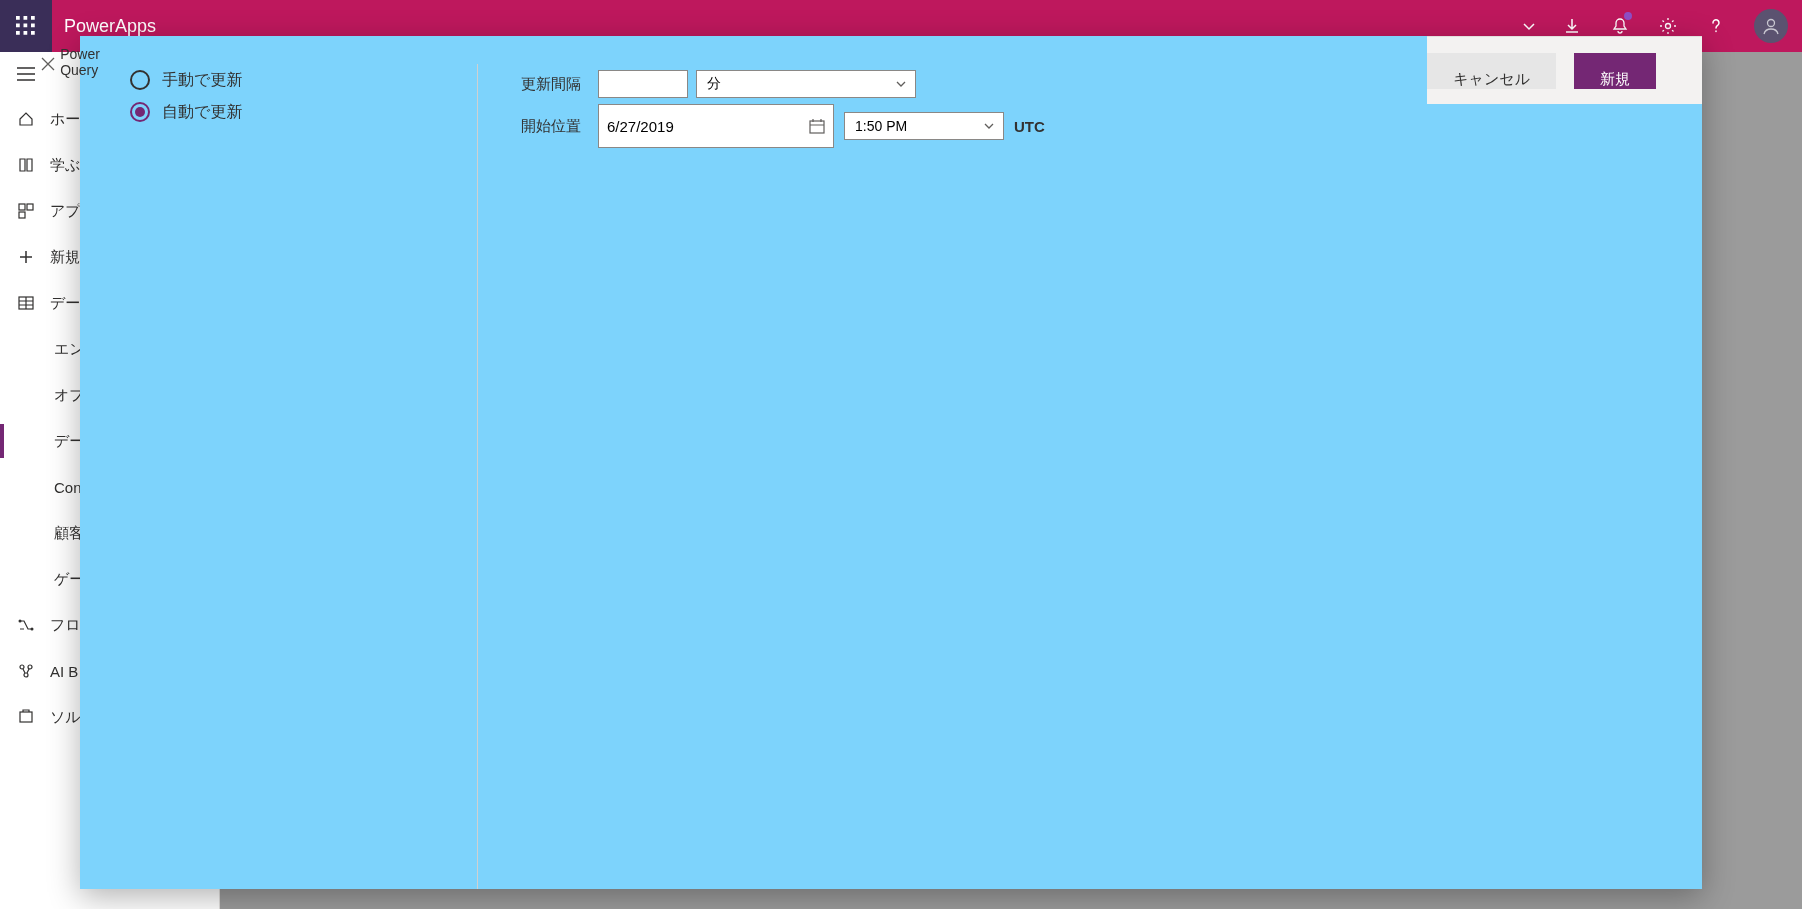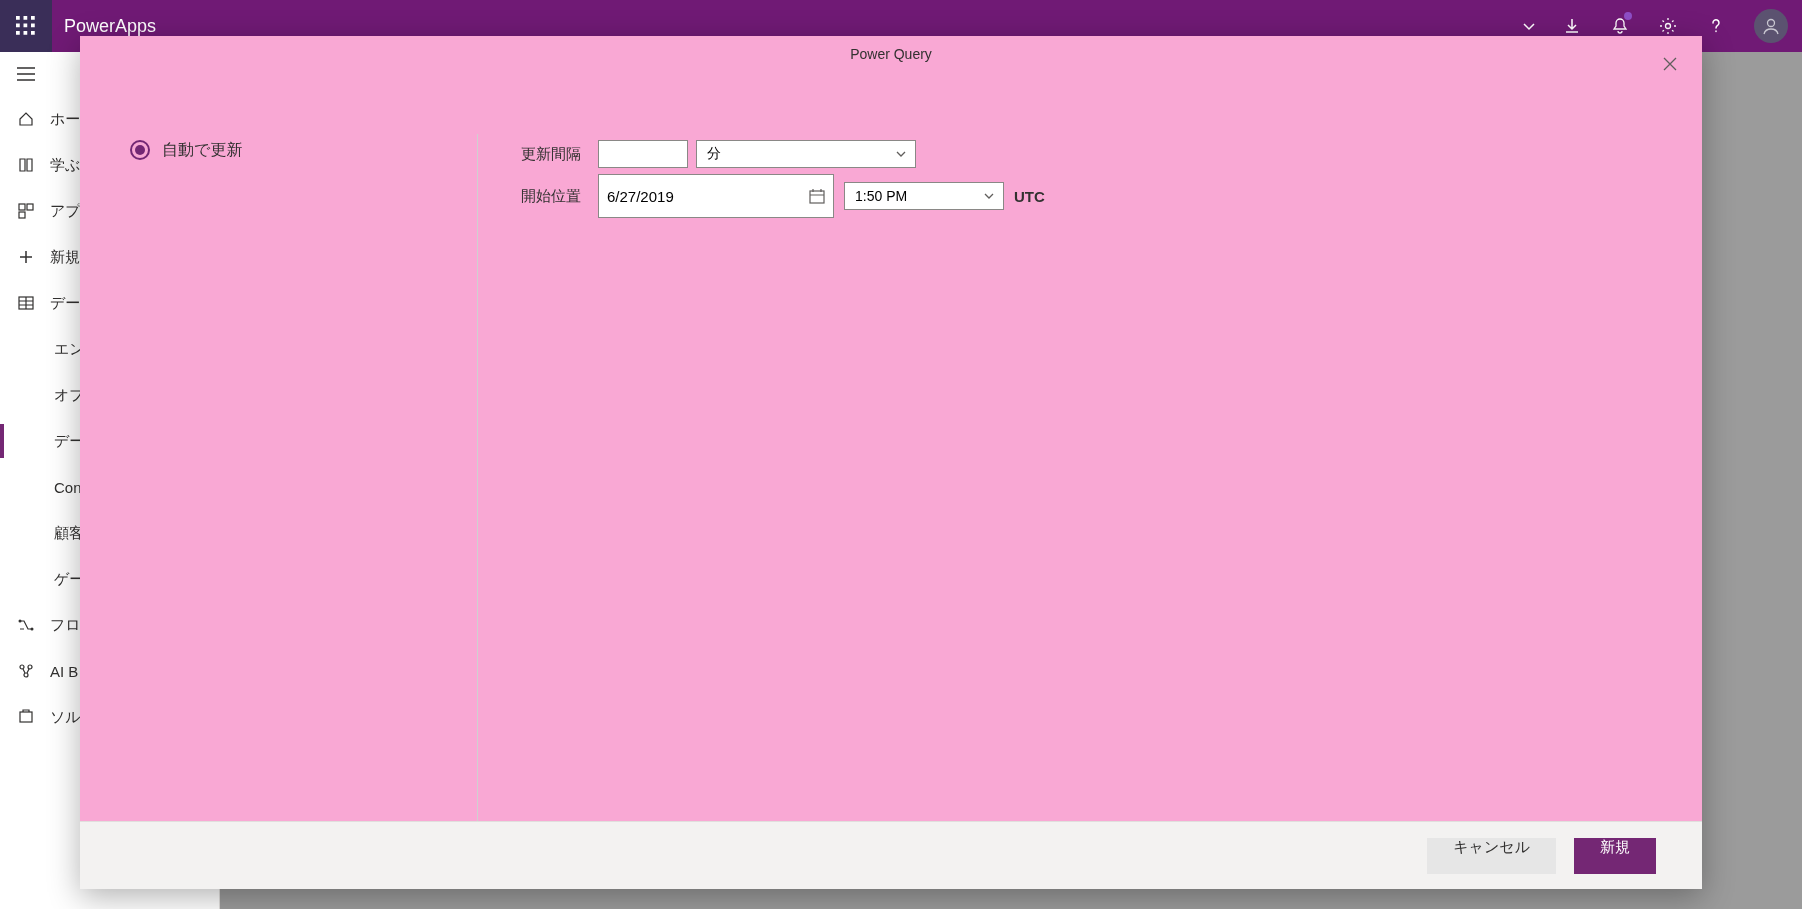--- a/index.html
+++ b/index.html
@@ -1,19 +1,19 @@
 <!DOCTYPE html>
 <html><head>
 <meta charset="utf-8">
 <style>
 * { box-sizing: border-box; margin: 0; padding: 0; font-family: "Segoe UI", Arial, sans-serif; }
 body { background: #faf9f8; width: 1802px; height: 909px; overflow: hidden; position: relative; }
 
 
-.topbar { height: 52px; background: #701a75; display: flex; align-items: center; color: #fff; }
+.topbar { height: 52px; background: #be185d; display: flex; align-items: center; color: #fff; }
 .waffle { width: 52px; height: 52px; display: flex; align-items: center; justify-content: center; background: #3a2e58; }
 .waffle svg { width: 20px; height: 20px; }
 .brand { font-size: 18px; font-weight: 400; padding-left: 12px; }
 .topbar-spacer { flex: 1; }
 .env-block { display: flex; flex-direction: column; padding: 0 18px; font-size: 12px; line-height: 14px; border-left: 1px solid rgba(255,255,255,0.15); height: 100%; justify-content: center; min-width: 240px; }
 .env-label { font-size: 11px; color: #d0c7e0; }
 .env-name { font-size: 14px; }
 .env-chevron { padding: 0 12px; display:flex; align-items:center; }
 .icon-btn { width: 48px; height: 52px; display: flex; align-items: center; justify-content: center; color: #fff; position: relative; }
 .icon-btn .dot { width: 8px; height: 8px; background: #8e4ec6; border-radius: 50%; position: absolute; top: 12px; right: 12px; }
@@ -26,21 +26,21 @@
 .leftrail .nav li { display:flex; align-items:center; height: 46px; padding-left: 16px; font-size: 15px; color: #323130; gap: 14px; position: relative; }
 .leftrail .nav li.sub { padding-left: 54px; font-size: 15px; }
 .leftrail .nav li.active { color: #323130; }
 .leftrail .nav li.active::before { content:""; position:absolute; left:0; top:6px; bottom:6px; width:4px; background:#742774; }
 .nav-icon { width: 20px; display:flex; justify-content:center; }
 
 
 .bgdim { position: absolute; left: 220px; right: 0; top: 52px; bottom: 0; background: #9b9b9b; }
 
 
-.dialog { position: absolute; left: 80px; top: 36px; right: 100px; bottom: 20px; background: #f9a8d4; box-shadow: 0 8px 30px rgba(0,0,0,0.3); display:flex; flex-direction:column; }
+.dialog { position: absolute; left: 80px; top: 36px; right: 100px; bottom: 20px; background: #7dd3fc; box-shadow: 0 8px 30px rgba(0,0,0,0.3); display:flex; }
 .dialog-header { height: 70px; display:flex; align-items:center; position:relative; }
 .dialog-tabtitle { position:absolute; left:50%; transform:translateX(-50%); top:10px; font-size:14px; color:#323130; }
 .dialog-close { position:absolute; right:14px; top:10px; width:36px; height:36px; display:flex; align-items:center; justify-content:center; }
 .dialog-title { font-size: 27px; font-weight: 400; padding: 4px 0 0 48px; color:#323130; }
 .dialog-body { flex:1; display:flex; padding-top: 28px; }
 .dialog-left { width: 398px; padding-left: 50px; border-right: 1px solid #d0d0d0; margin-right: 0; }
 .dialog-right { flex:1; padding-left: 26px; }
 
 .radio-row { display:flex; align-items:center; height: 32px; font-size:16px; color:#323130; gap:12px; }
 .radio-outer { width:20px; height:20px; border:2px solid #323130; border-radius:50%; display:flex; align-items:center; justify-content:center; }
@@ -49,21 +49,21 @@
 
 .form-row { display:flex; align-items:center; height:40px; margin-bottom:2px; }
 .form-label { width:94px; font-size:15px; color:#323130;text-align:center; }
 .text-input { height:28px; border:1px solid #8a8886; background:#fff; padding:0 8px; font-size:14px; }
 .select-box { height:28px; border:1px solid #8a8886; background:#fff; padding:0 28px 0 10px; font-size:14px; display:flex; align-items:center; position:relative; min-width:60px; }
 .select-box .chev { position:absolute; right:8px; top:50%; transform:translateY(-50%); }
 .date-input { width:236px; height:44px; border:1px solid #8a8886; background:#fff; padding:0 8px; display:flex; align-items:center; justify-content:space-between; font-size:15px; }
 .tz { font-size:15px; color:#323130; margin-left:10px;font-weight:bold; }
 
 .dialog-footer { height:68px; background:#f3f2f1; border-top:1px solid #e1dfdd; display:flex; align-items:center; justify-content:flex-end; padding-right:46px; gap:18px; }
-.btn { height:36px; padding:0 26px; font-size:15px; border:none; display:flex; align-items:flex-start; }
+.btn { height:36px; padding:0 26px; font-size:15px; border:none; display:flex; align-items:flex-end; }
 .btn-secondary { background:#e6e6e6; color:#323130; }
 .btn-primary { background:#742774; color:#fff; }
 
 svg { display:block; }
 </style>
 </head>
 <body>
 
 <div class="topbar">
   <div class="waffle">
@@ -227,20 +227,24 @@
     <div class="dialog-close">
       <svg width="16" height="16" viewBox="0 0 16 16">
           <path d="M2 2l12 12M14 2L2 14" stroke="#605e5c" stroke-width="1.3"></path>
         </svg>
     </div>
   </div>
 
   <div class="dialog-body">
     <div class="dialog-left">
       <div class="radio-row">
+        <span class="radio-outer"></span>
+        <span>手動で更新</span>
+      </div>
+      <div class="radio-row">
         <span class="radio-outer selected">
             <span class="radio-inner"></span>
           </span>
         <span>自動で更新</span>
       </div>
     </div>
 
     <div class="dialog-right">
       <div class="form-row">
         <span class="form-label">更新間隔</span>

